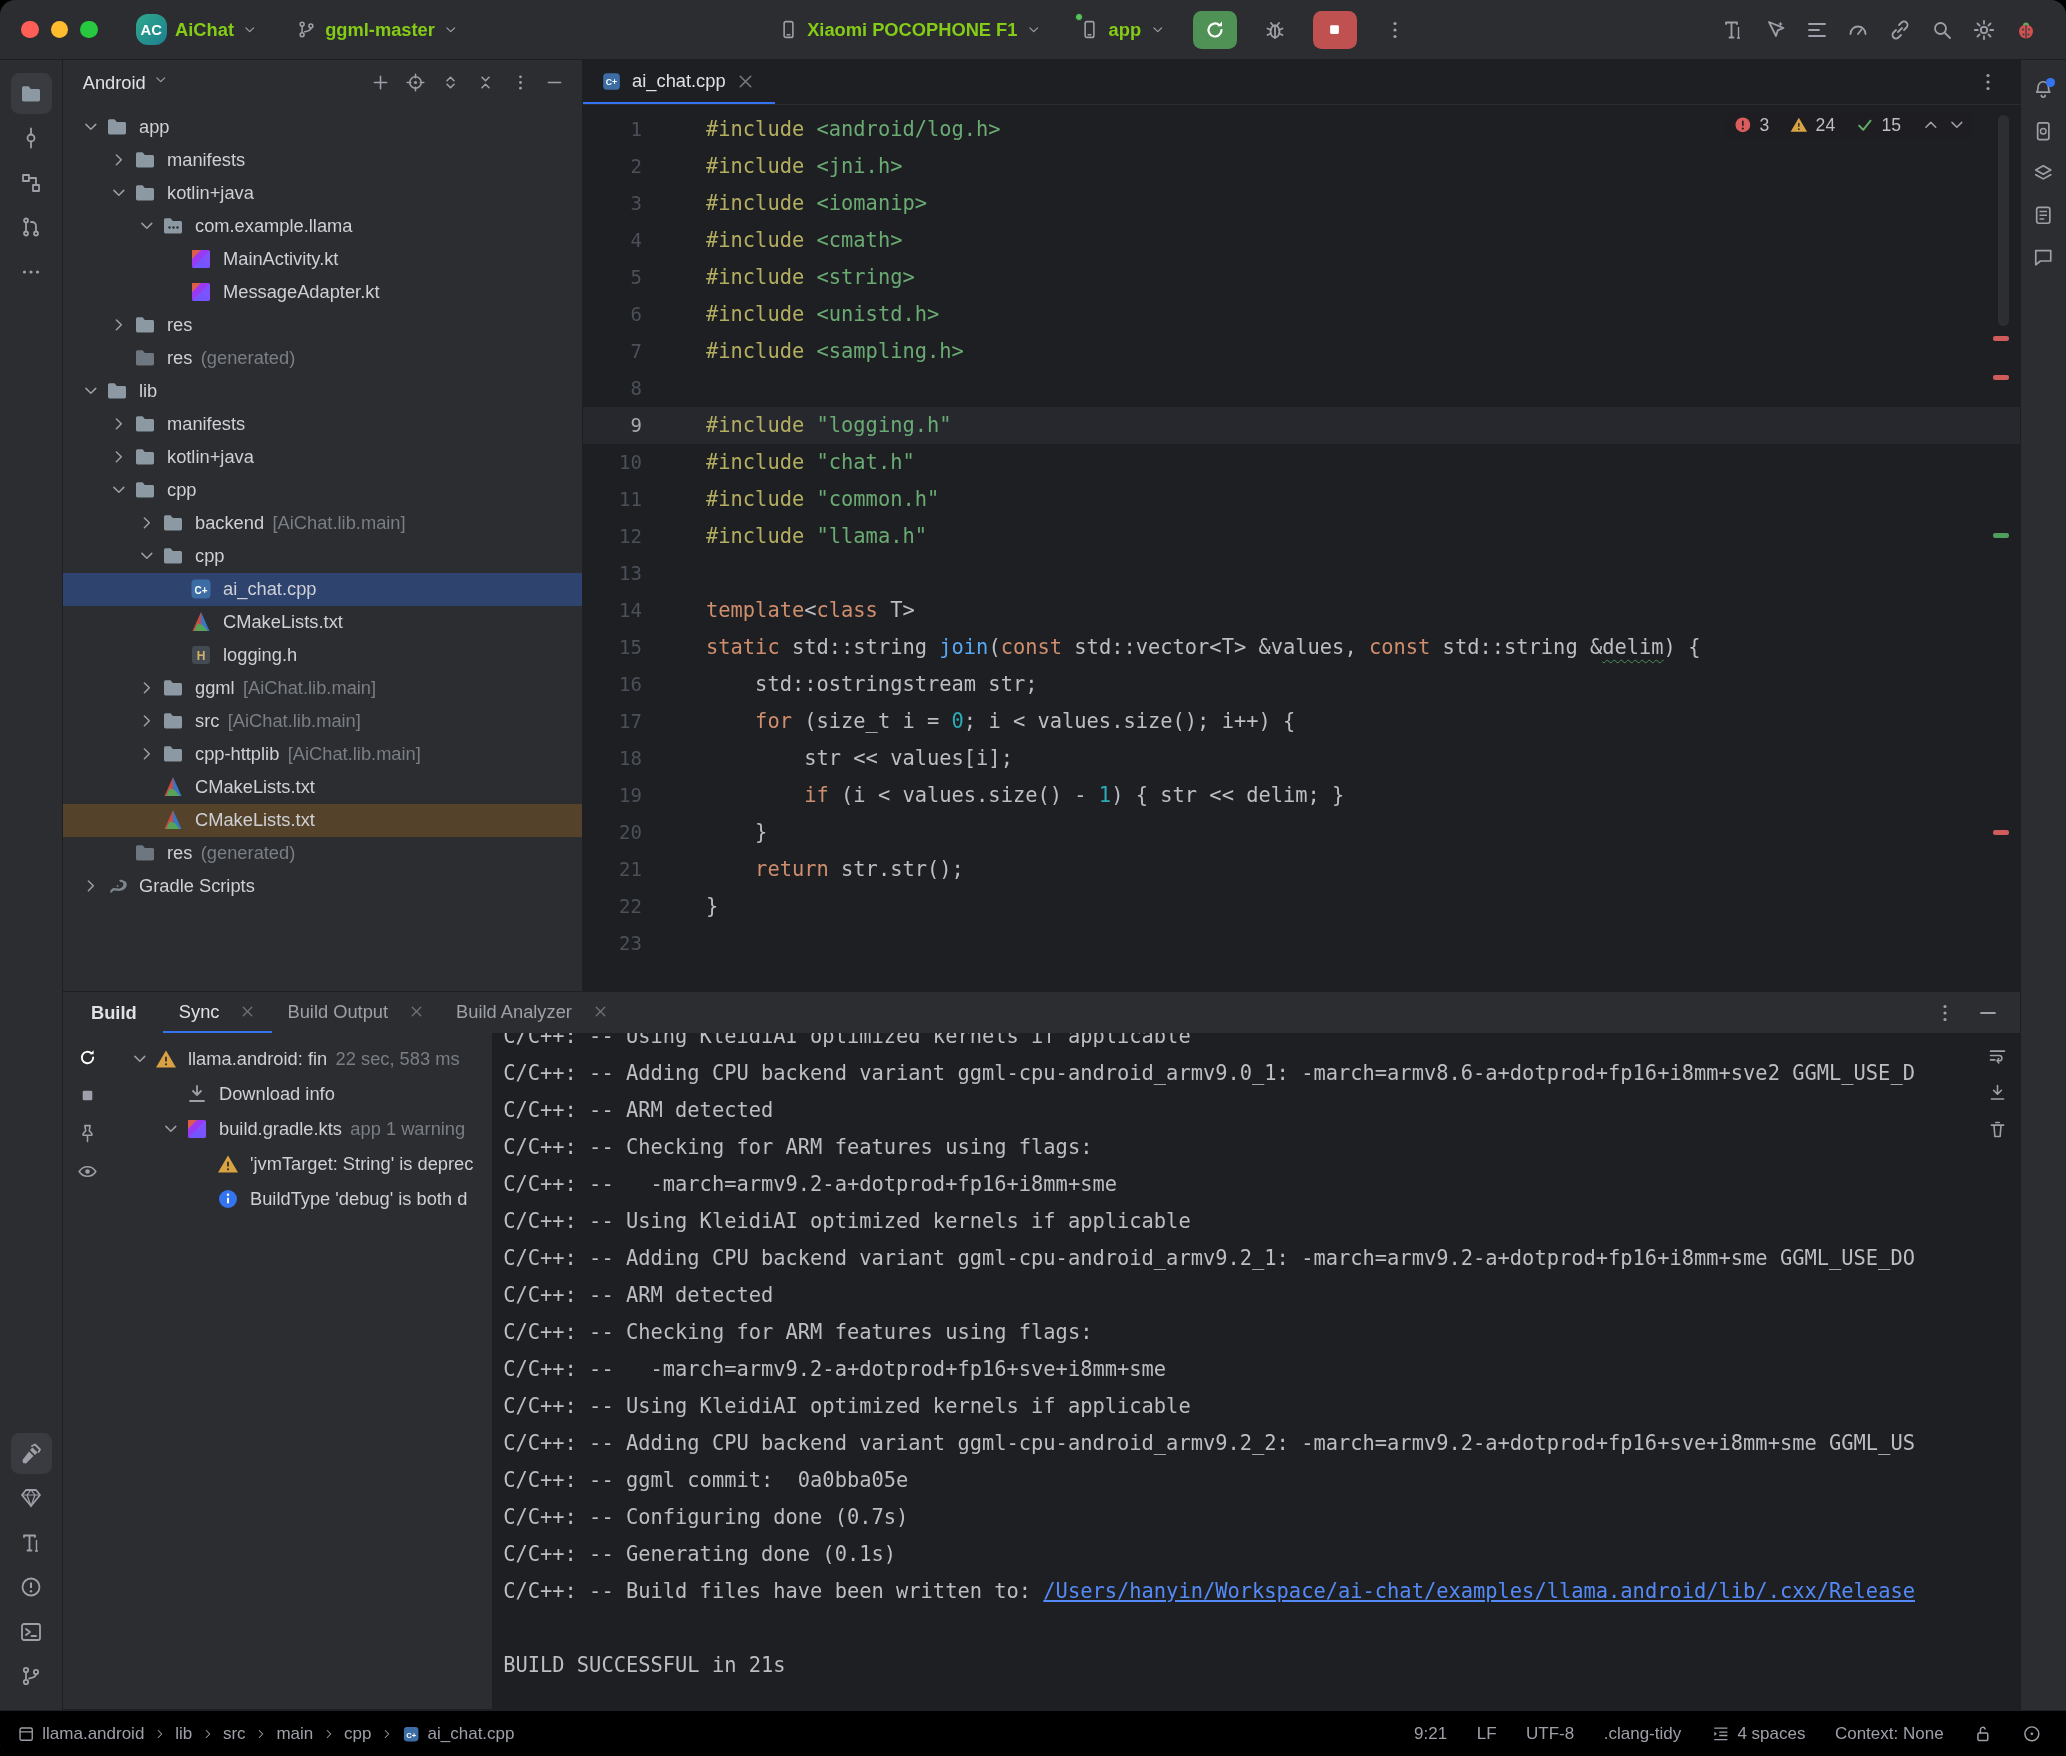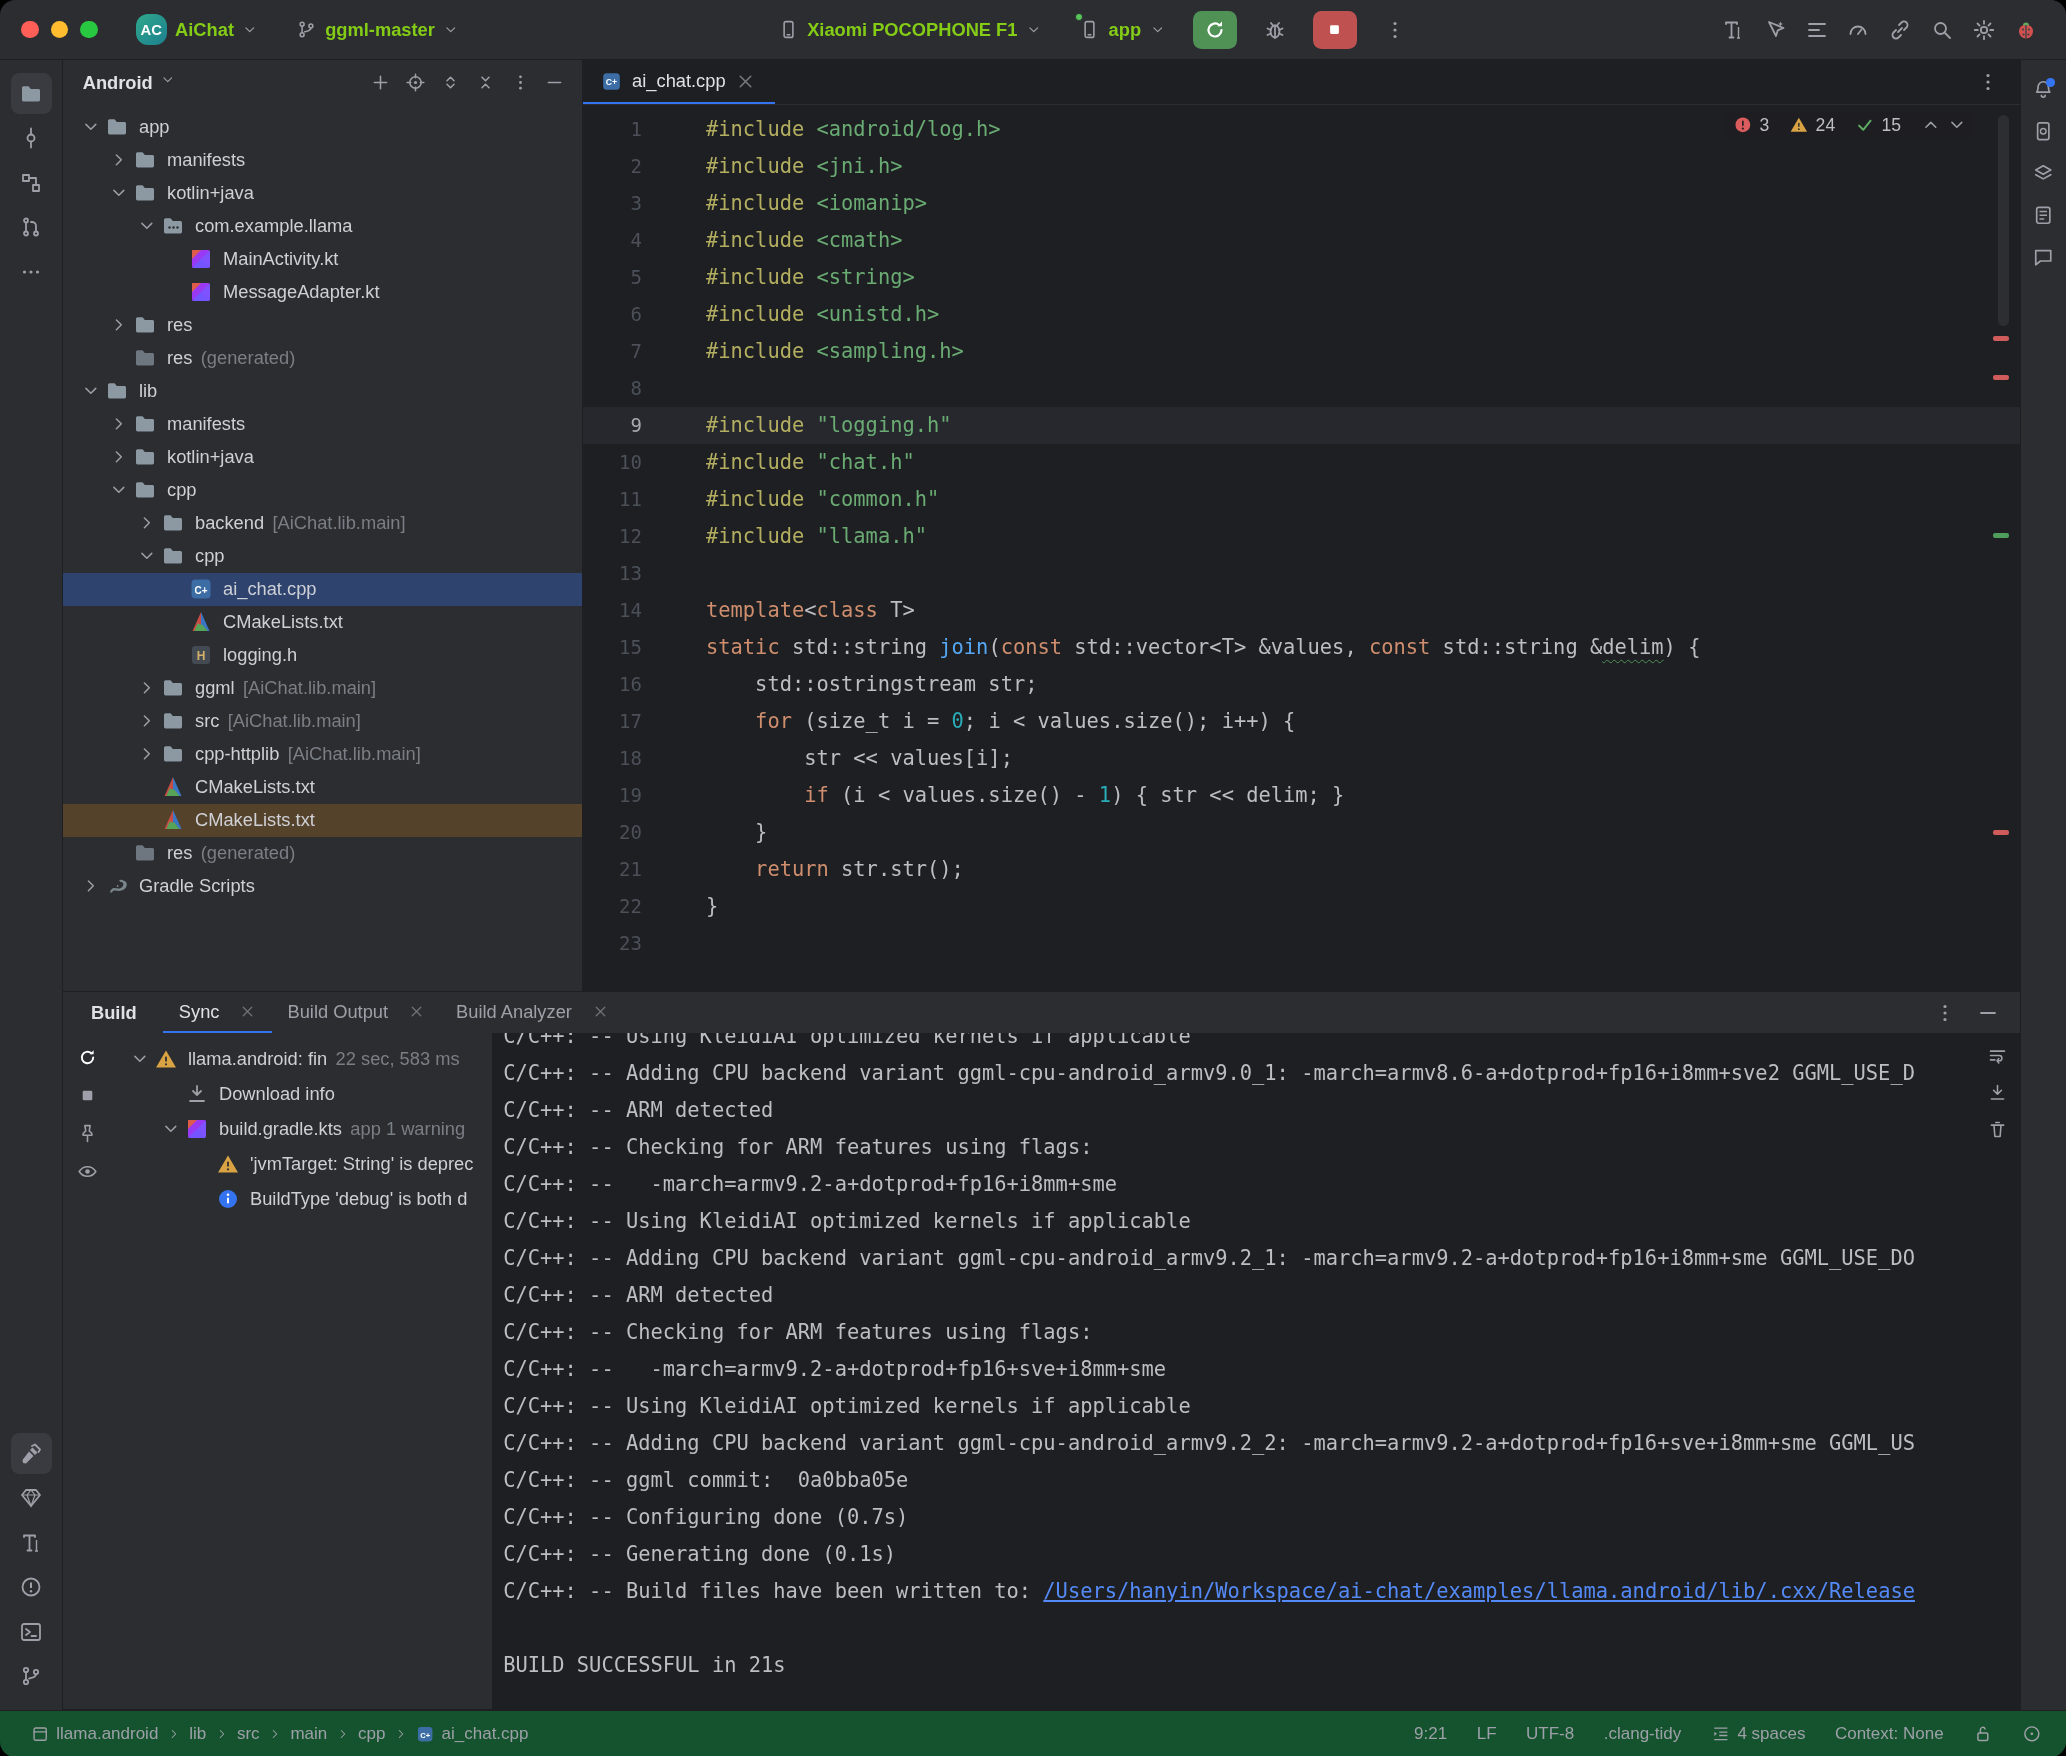--- a/index.html
+++ b/index.html
@@ -46,21 +46,21 @@
   .rstrip .sbtn .ticon{width:22.5px;height:22.5px;}
   .notif-dot{position:absolute;top:6.3px;right:6.3px;width:8.4px;height:8.4px;border-radius:50%;background:#3574f0;}
   .strip-spacer{flex:1;}
 
   .center{flex:1;display:flex;flex-direction:column;min-width:0;}
   .upper{height:931px;display:flex;min-width:0;flex:none;}
 
   
   .project{width:520px;background:#2b2d30;border-right:0.7px solid #1e1f22;flex:none;display:flex;flex-direction:column;overflow:hidden;}
   .proj-head{height:45px;display:flex;align-items:center;padding:0 11.2px 0 19.7px;gap:7px;flex:none;}
-  .proj-title{font-size:18.3px;font-weight:bold;color:#dfe1e5;display:flex;align-items:flex-start;gap:7px;}
+  .proj-title{font-size:18.3px;font-weight:normal;color:#dfe1e5;display:flex;align-items:flex-start;gap:7px;}
   .proj-icons{margin-left:auto;display:flex;gap:2.8px;}
   .proj-icons .icon-btn{width:32px;height:32px;}
   .proj-icons .icon-btn .ticon{width:21px;height:21px;}
   .ptree{flex:1;overflow:hidden;padding-top:5.6px;}
   .trow{height:33px;display:flex;align-items:center;font-size:18.3px;color:#ced0d6;white-space:nowrap;}
   .trow.sel{background:#2e436e;}
   .trow.marked{background:#54422a;}
   .tindent{flex:none;}
   .tchev{width:29.5px;height:21px;flex:none;display:inline-flex;align-items:center;justify-content:center;margin-left:12.7px;}
   .tchev svg{width:19.7px;height:19.7px;}
@@ -108,22 +108,22 @@
   .btrow{height:35px;display:flex;align-items:center;font-size:18.3px;color:#ced0d6;white-space:nowrap;overflow:hidden;}
   .console{flex:1;background:#1e1f22;overflow:hidden;padding:2.8px 0 0 11.2px;position:relative;}
   .cline{height:37px;line-height:37px;font-family:"DejaVu Sans Mono","Liberation Mono",monospace;font-size:20.4px;white-space:pre;color:#bcbec4;}
   .cline:first-child{margin-top:-18.3px;}
   .tk-l{color:#548af7;text-decoration:underline;}
   .cstrip{width:45px;flex:none;background:#1e1f22;display:flex;flex-direction:column;align-items:center;padding-top:5.6px;gap:2.8px;}
   .cstrip .icon-btn{width:34px;height:34px;}
   .cstrip .icon-btn .ticon{width:21px;height:21px;}
 
   
-  .statusbar{height:47px;background:#14532d;border-top:0.7px solid #1e1f22;display:flex;align-items:center;
-             padding:0 24px 0 31px;font-size:17px;color:#9da0a8;flex:none;}
+  .statusbar{height:47px;background:#000000;border-top:0.7px solid #1e1f22;display:flex;align-items:center;
+             padding:0 24px 0 17px;font-size:17px;color:#9da0a8;flex:none;}
   .crumbs{display:flex;align-items:center;gap:8.4px;}
   .crumb{display:flex;align-items:center;gap:7px;}
   .crumb .ticon{width:18.3px;height:18.3px;}
   .crumb-sep{color:#6f737a;width:14px;height:14px;}
   .sright{margin-left:auto;display:flex;align-items:center;gap:29.5px;}
   .sitem{display:flex;align-items:center;gap:7px;}
   .sitem .ticon{width:19.7px;height:19.7px;}
 </style>
 </head>
 <body>

